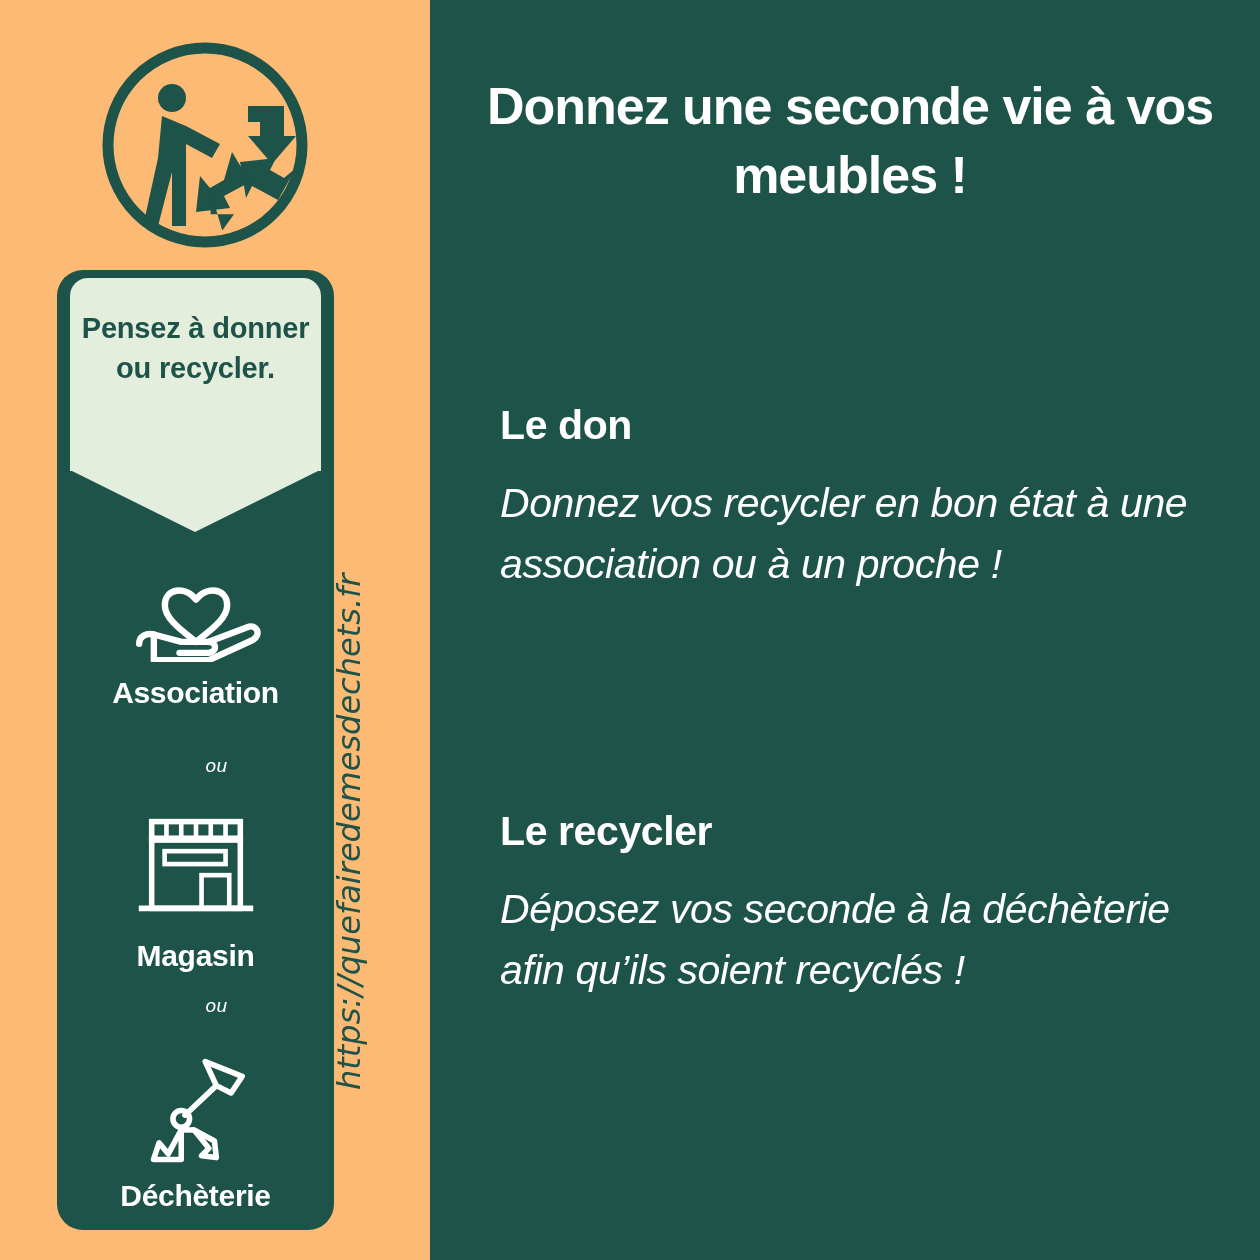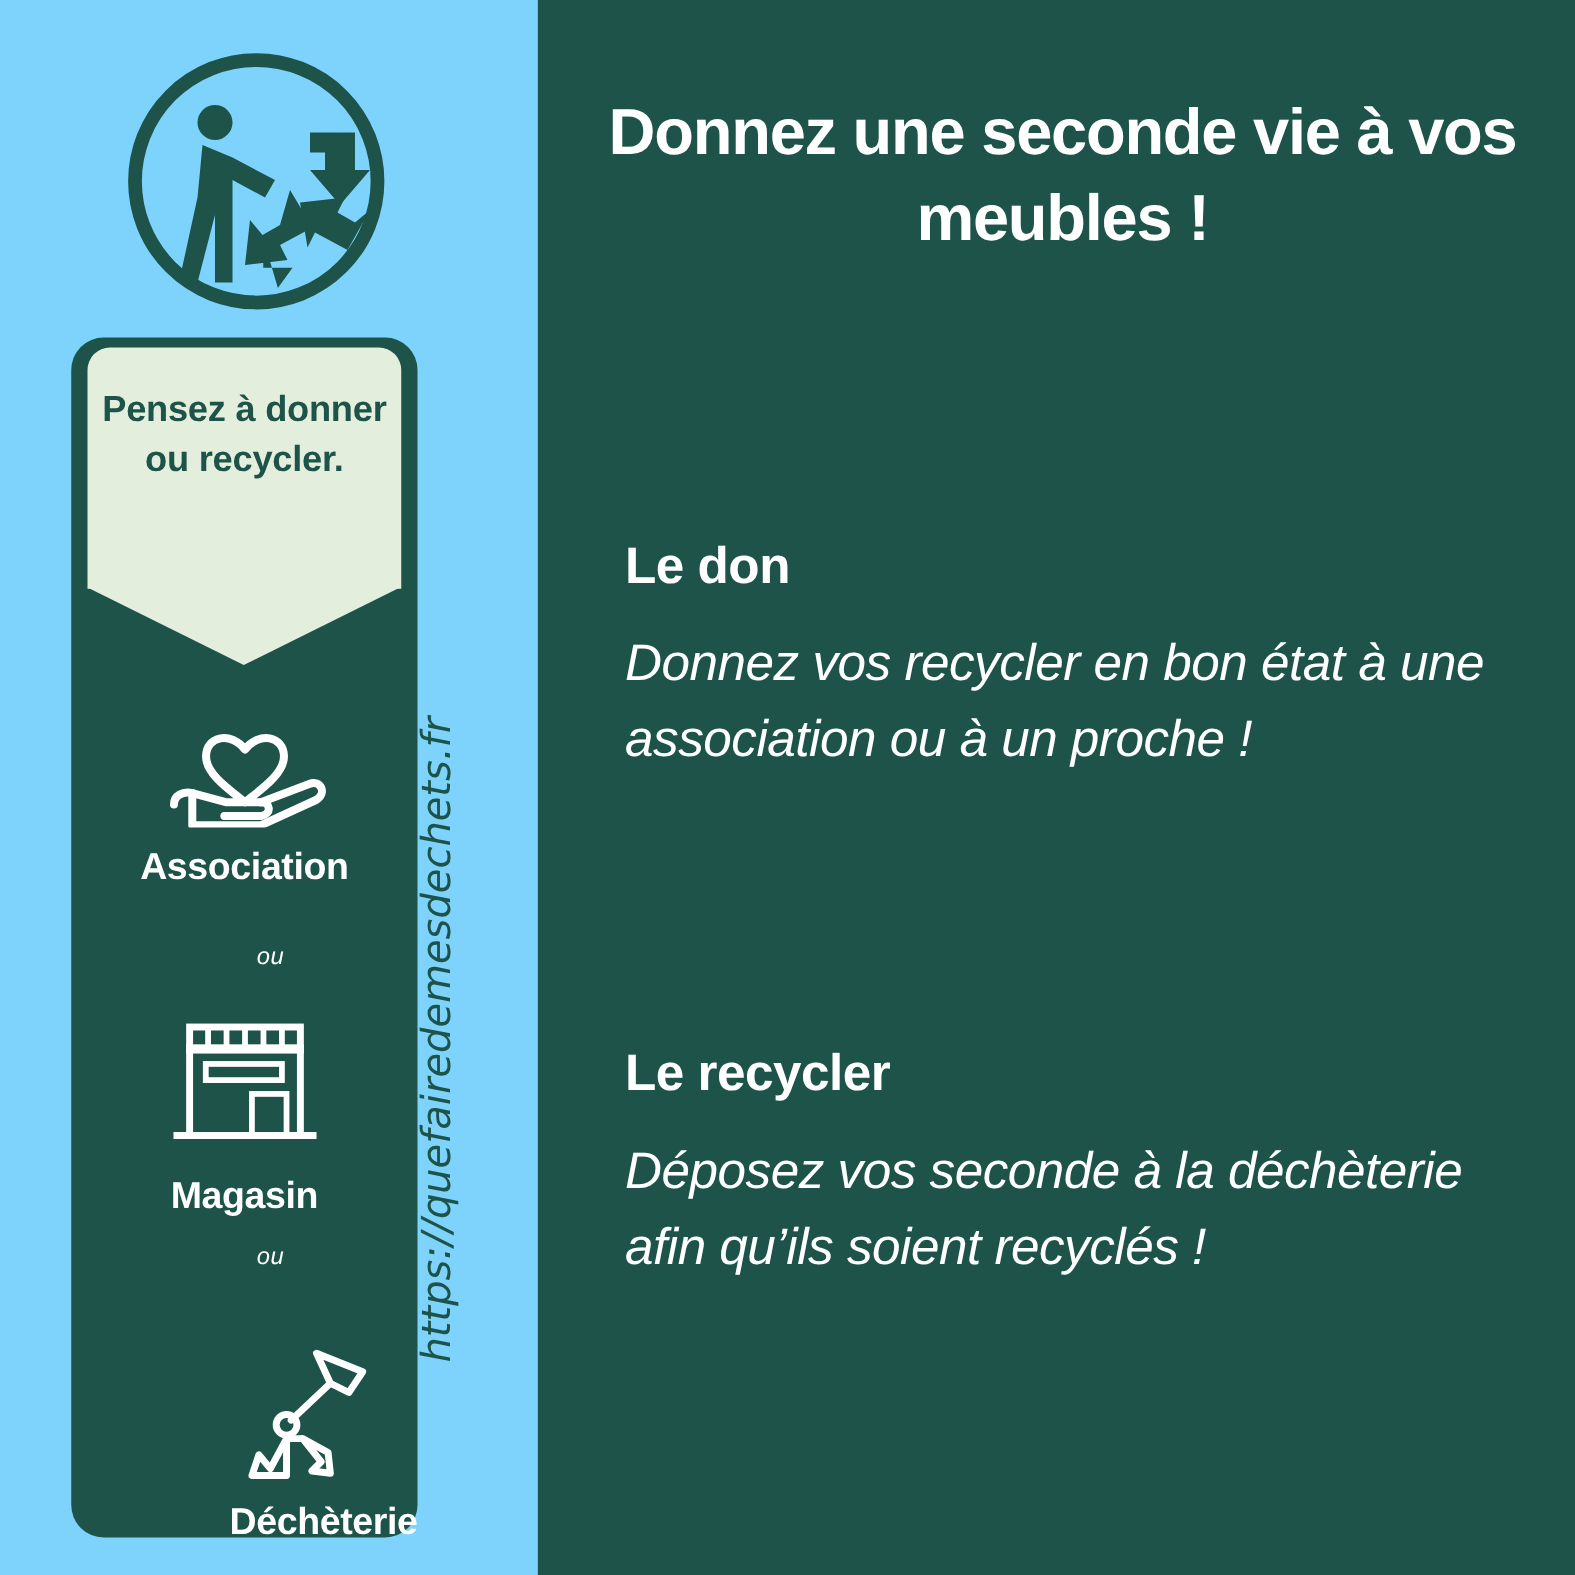--- a/index.html
+++ b/index.html
@@ -29,21 +29,21 @@
     height: 1260px;
     background: #1d5349;
   }
   
   .left-col {
     position: absolute;
     left: 0;
     top: 0;
     width: 430px;
     height: 1260px;
-    background: #7dd3fc;
+    background: #fdba74;
   }
   
   .logo {
     position: absolute;
     left: 100px;
     top: 40px;
     width: 210px;
     height: 210px;
   }
   
@@ -154,21 +154,20 @@
     font-weight: bold;
     text-align: center;
     line-height: 1.33;
     letter-spacing: -1px;
   }
   .section {
     position: absolute;
     left: 500px;
     width: 710px;
     color: #ffffff;
-    margin-top: 27px;
   }
   .section-title {
     font-size: 41px;
     font-weight: bold;
     letter-spacing: -0.4px;
     margin-bottom: 24px;
   }
   .section-body {
     font-size: 41px;
     font-style: italic;
@@ -235,21 +234,21 @@
             <rect x="56" y="50" width="66" height="14" fill="none" stroke="#ffffff" stroke-width="5"></rect>
             <rect x="96" y="76" width="30" height="36" fill="none" stroke="#ffffff" stroke-width="5"></rect>
             <line x1="28" y1="112" x2="152" y2="112" stroke="#ffffff" stroke-width="6"></line>
           </svg>
         </span>
         <span class="step-label">Magasin</span>
       </div>
 
       <div class="ou" style="top:725px;">ou</div>
 
-      <div class="step" style="top:796px;text-align:right;">
+      <div class="step" style="top:775px;">
         <span class="step-icon">
           <svg viewBox="0 0 180 130" width="180" height="120" aria-hidden="true">
             <path d="M100 18 L140 34 L128 52 L112 44 Z" fill="none" stroke="#ffffff" stroke-width="6" stroke-linejoin="round"></path>
             <path d="M112 44 L78 76" stroke="#ffffff" stroke-width="6" stroke-linecap="round"></path>
             <circle cx="74" cy="80" r="9" fill="none" stroke="#ffffff" stroke-width="6"></circle>
             <path d="M74 92 L60 118 L50 106 L44 124 L74 124 Z" fill="none" stroke="#ffffff" stroke-width="6" stroke-linejoin="round"></path>
             <path d="M88 92 L104 112 L96 120 L112 122 L110 104 Z" fill="none" stroke="#ffffff" stroke-width="6" stroke-linejoin="round"></path>
             <path d="M74 92 L88 92" stroke="#ffffff" stroke-width="6"></path>
           </svg>
         </span>

